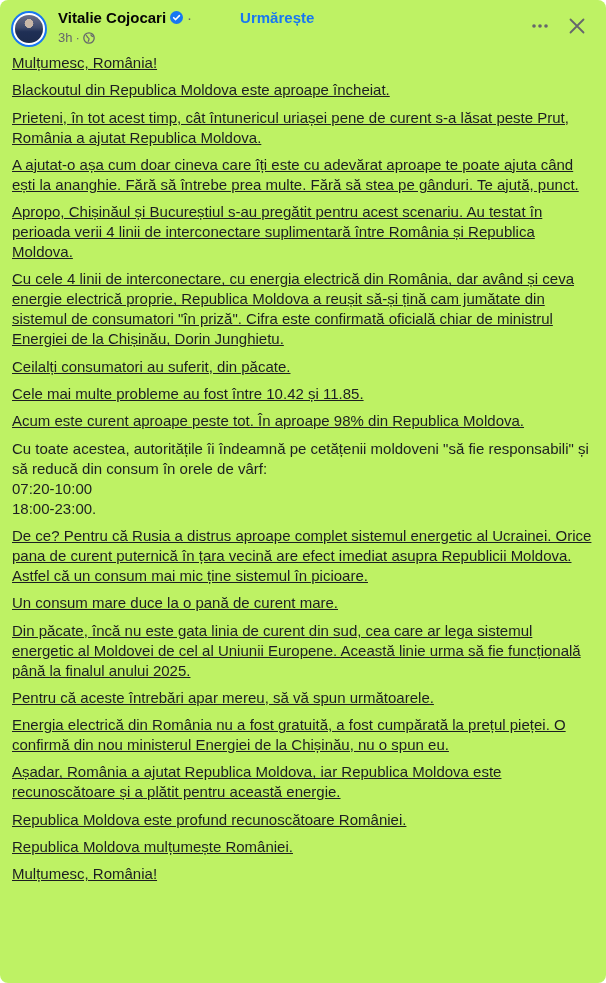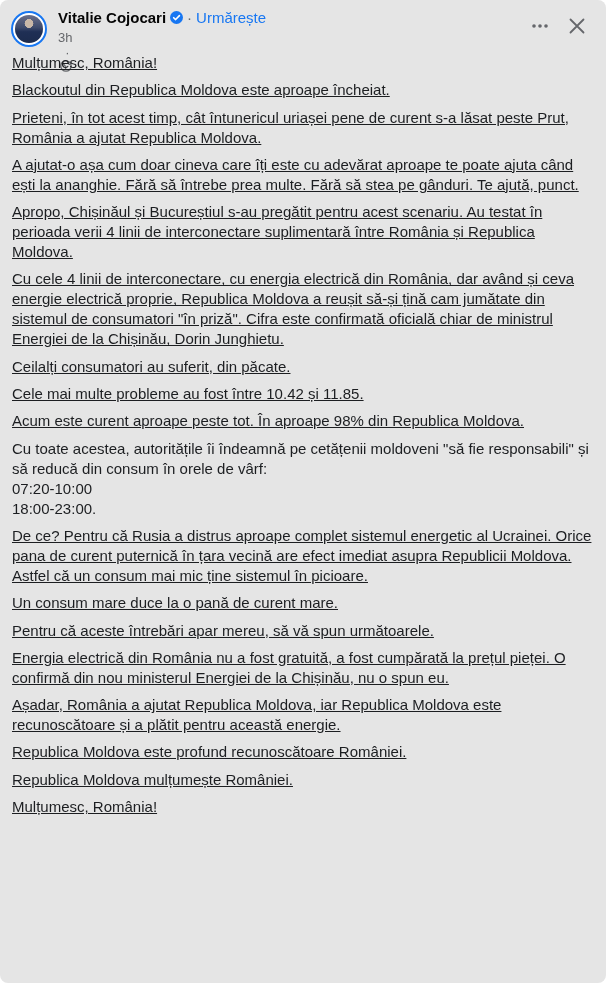--- a/index.html
+++ b/index.html
@@ -2,38 +2,38 @@
 <html><head>
 <meta charset="utf-8">
 <style>
   html, body { margin: 0; padding: 0; }
   body {
     width: 606px; height: 983px; overflow: hidden;
     background: #ffffff;
     font-family: "Liberation Sans", sans-serif;
     color: #050505;
   }
-  .post { position: relative; width: 606px; height: 983px; background: #e5e5e5; border-radius: 8px; }
+  .post { position: relative; width: 606px; height: 983px; background: #bef264; border-radius: 8px; }
   .header { position: absolute; left: 0; top: 0; width: 606px; height: 52px; }
   .avatar {
     position: absolute; left: 11px; top: 11px; width: 36px; height: 36px;
     border-radius: 50%; border: 2px solid #1877f2; box-sizing: border-box;
     background: #fff; overflow: hidden;
   }
   .avatar-inner {
     position: absolute; left: 2px; top: 2px; width: 28px; height: 28px; border-radius: 50%;
     background: radial-gradient(circle at 50% 30%, #c9b8a8 0 18%, transparent 19%),
                 linear-gradient(180deg, #6b6f8a 0%, #3d4a6b 45%, #1f2f55 60%, #1c2b4d 100%);
   }
   .author-line { position: absolute; left: 58px; top: 9px; font-size: 15px; font-weight: bold; display: flex; align-items: center; white-space: nowrap; }
   .author-name { color: #050505; }
   .verified { display: inline-block; margin-left: 4px; width: 13px; height: 13px; }
   .dot-sep { color: #65676b; font-weight: normal; margin: 0 4px 0 4px; }
-  .follow-link { color: #1877f2; font-weight: normal; cursor: pointer; }
-  .meta-line { position: absolute; left: 58px; top: 30px; font-size: 13px; color: #65676b; display: flex; align-items: flex-end; flex-direction: column; }
+  .follow-link { color: #1877f2; font-weight: bold; cursor: pointer; margin-left: 44px; }
+  .meta-line { position: absolute; left: 58px; top: 30px; font-size: 13px; color: #65676b; display: flex; align-items: center; }
   .meta-sep { margin: 0 3px; }
   .globe { width: 12px; height: 12px; display: inline-block; }
   .more-btn { position: absolute; left: 525px; top: 13px; width: 30px; height: 26px; display: flex; align-items: center; justify-content: center; cursor: pointer; }
   .close-btn { position: absolute; left: 562px; top: 11px; width: 30px; height: 30px; display: flex; align-items: center; justify-content: center; cursor: pointer; }
   .body-text { position: absolute; left: 12px; top: 53px; width: 586px; font-size: 15px; line-height: 20px; color: #1c1e21; }
   .body-text p { margin: 0 0 7.3px 0; text-decoration: underline; }
 </style>
 </head>
 <body>
 
@@ -84,20 +84,21 @@
     <p>Ceilalți consumatori au suferit, din păcate.</p>
     <p>Cele mai multe probleme au fost între 10.42 și 11.85.</p>
     <p>Acum este curent aproape peste tot. În aproape 98% din Republica Moldova.</p>
     <div style="margin:0 0 7.3px 0">
       <div>Cu toate acestea, autoritățile îi îndeamnă pe cetățenii moldoveni "să fie responsabili" și să reducă din consum în orele de vârf:</div>
       <div>07:20-10:00</div>
       <div>18:00-23:00.</div>
     </div>
     <p>De ce? Pentru că Rusia a distrus aproape complet sistemul energetic al Ucrainei. Orice pana de curent puternică în țara vecină are efect imediat asupra Republicii Moldova. Astfel că un consum mai mic ține sistemul în picioare.</p>
     <p>Un consum mare duce la o pană de curent mare.</p>
+    <p>Din păcate, încă nu este gata linia de curent din sud, cea care ar lega sistemul energetic al Moldovei de cel al Uniunii Europene. Această linie urma să fie funcțională până la finalul anului 2025.</p>
     <p>Pentru că aceste întrebări apar mereu, să vă spun următoarele.</p>
     <p>Energia electrică din România nu a fost gratuită, a fost cumpărată la prețul pieței. O confirmă din nou ministerul Energiei de la Chișinău, nu o spun eu.</p>
     <p>Așadar, România a ajutat Republica Moldova, iar Republica Moldova este recunoscătoare și a plătit pentru această energie.</p>
     <p>Republica Moldova este profund recunoscătoare României.</p>
     <p>Republica Moldova mulțumește României.</p>
     <p>Mulțumesc, România!</p>
 
   </div>
 </div>
 

